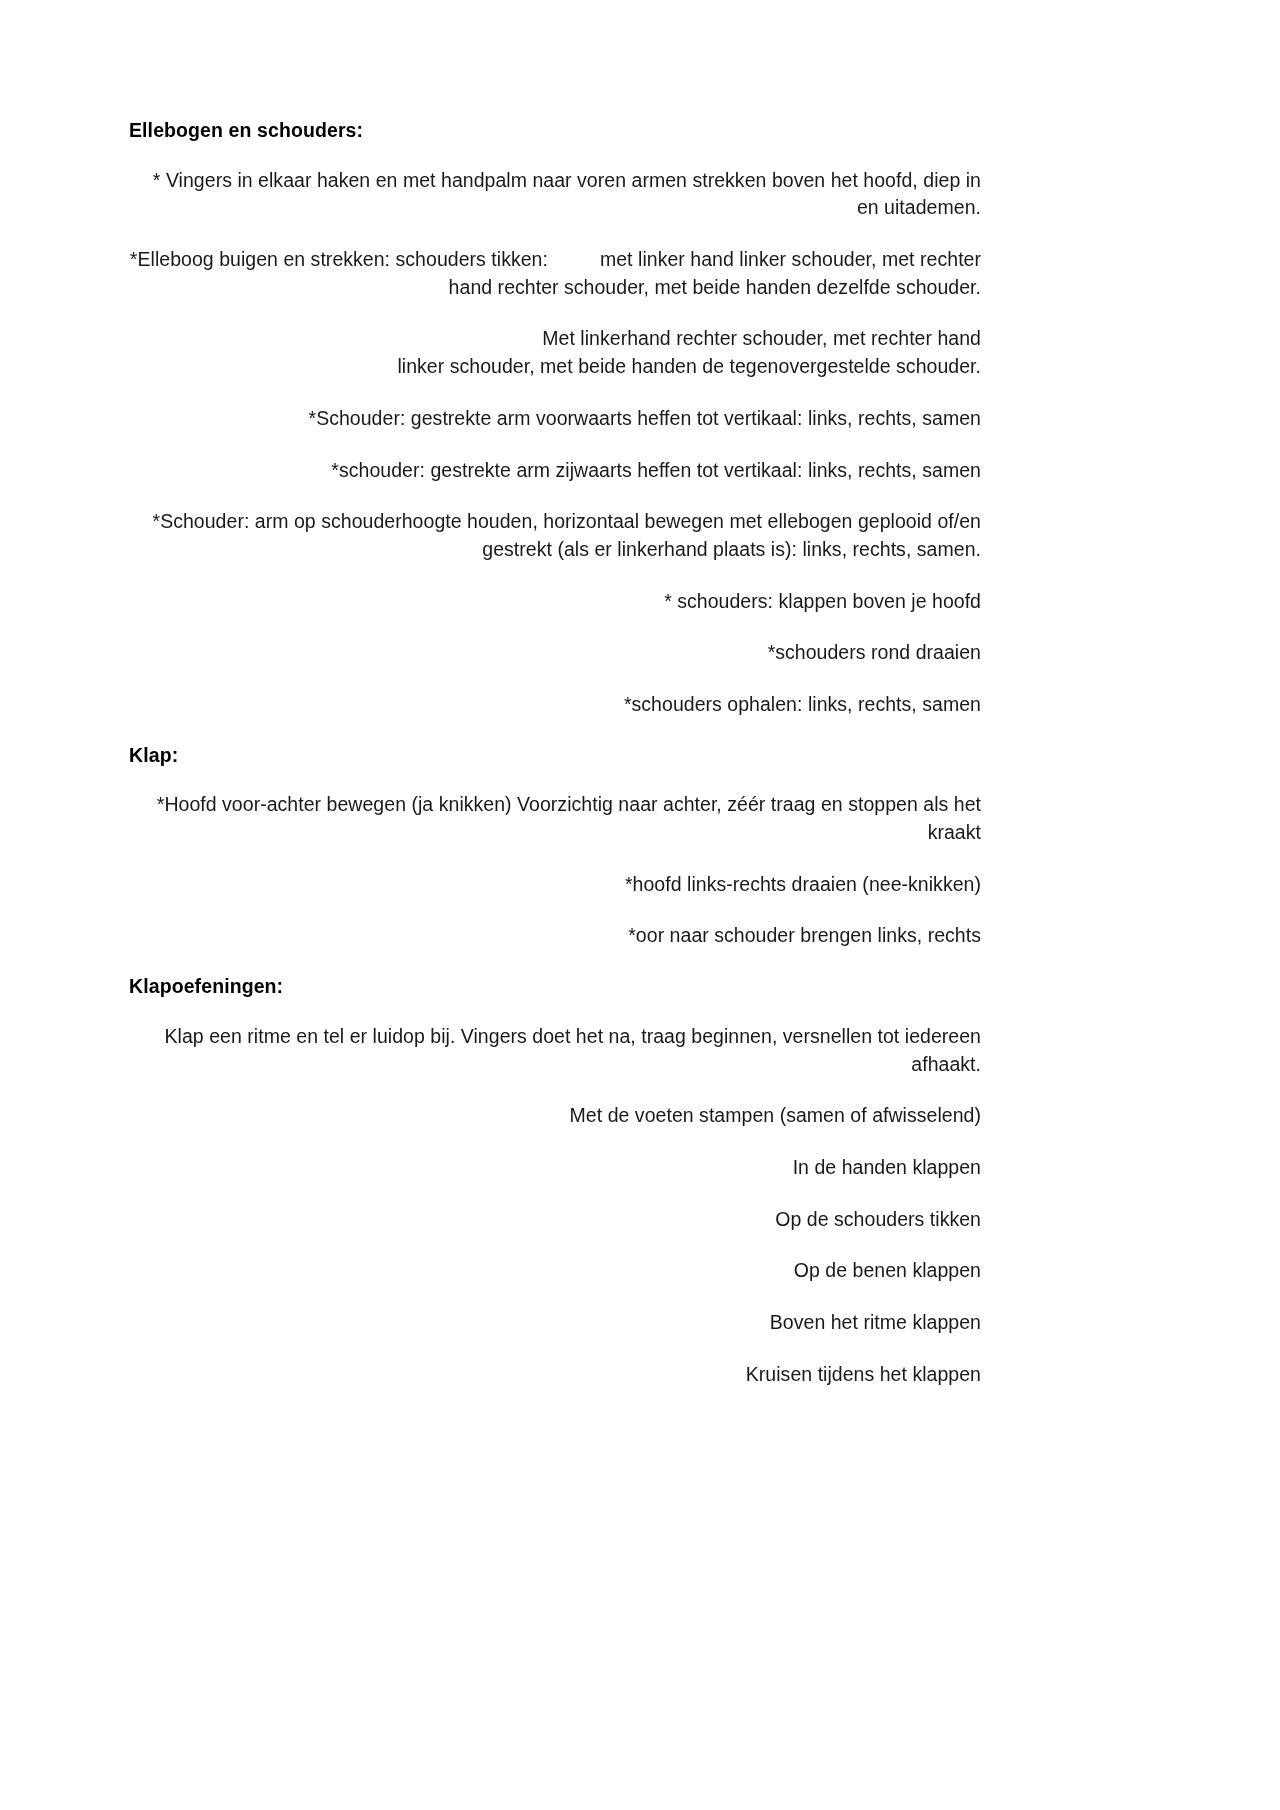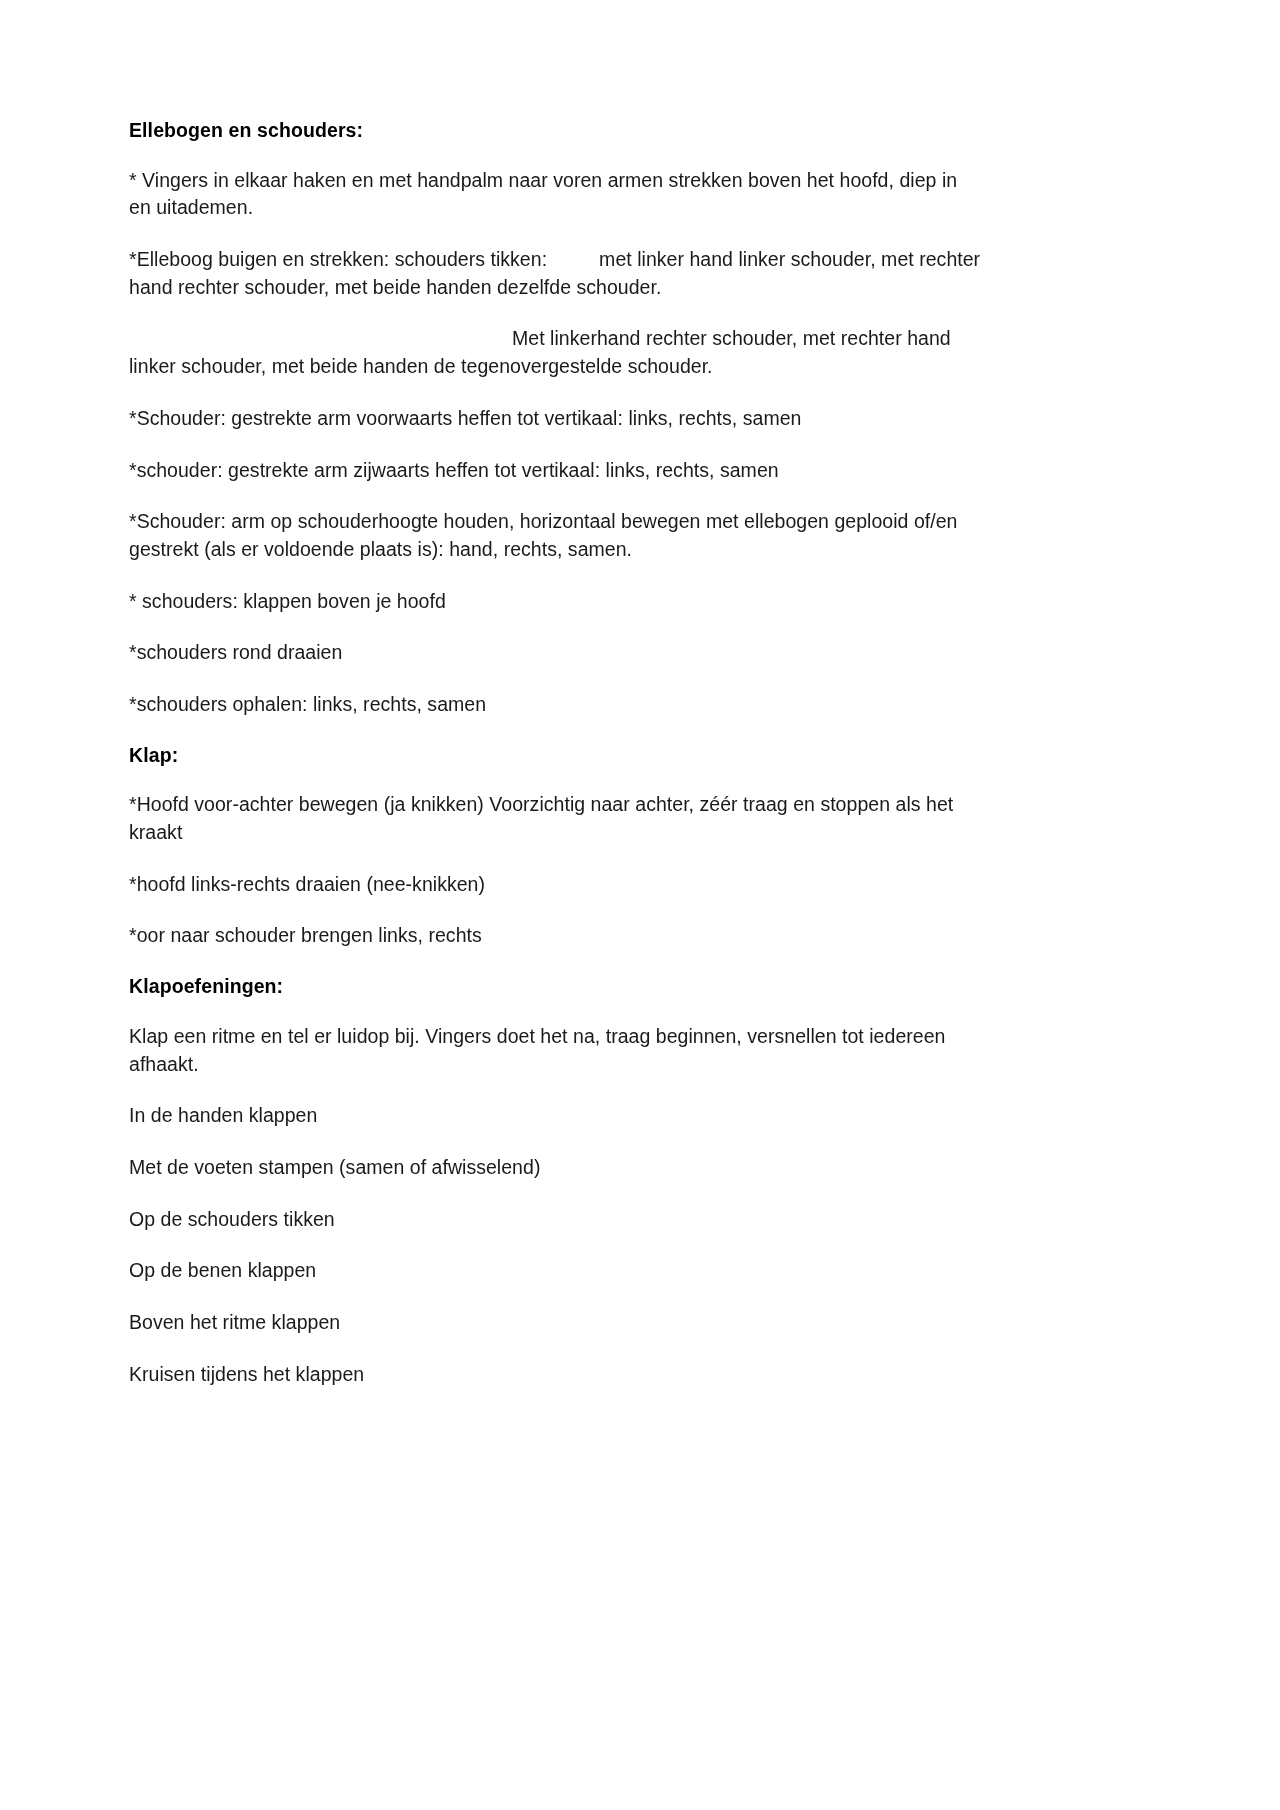--- a/index.html
+++ b/index.html
@@ -35,21 +35,21 @@
     letter-spacing: 0.005em;
     color: #000000;
   }
   .para {
     font-size: 19.5px;
     font-weight: normal;
     line-height: 1.42;
     margin: 0 0 24px 0;
     color: #1a1a1a;
     letter-spacing: 0.002em;
-    text-align: left;
+    text-align: right;
     white-space: pre-wrap;
   }
   .para.indented {
     text-indent: 0;
   }
   .gap-tab {
     display: inline-block;
     width: 52px;
   }
   .big-indent {
@@ -68,44 +68,44 @@
     <p class="para">* Vingers in elkaar haken en met handpalm naar voren armen strekken boven het hoofd, diep in en uitademen.</p>
 
     <p class="para"><span>*Elleboog buigen en strekken: schouders tikken:</span><span class="gap-tab"></span><span>met linker hand linker schouder, met rechter hand rechter schouder, met beide handen dezelfde schouder.</span></p>
 
     <p class="para indented"><span class="big-indent"></span><span>Met linkerhand rechter schouder, met rechter hand linker schouder, met beide handen de tegenovergestelde schouder.</span></p>
 
     <p class="para">*Schouder: gestrekte arm voorwaarts heffen tot vertikaal: links, rechts, samen</p>
 
     <p class="para">*schouder: gestrekte arm zijwaarts heffen tot vertikaal: links, rechts, samen</p>
 
-    <p class="para">*Schouder: arm op schouderhoogte houden, horizontaal bewegen met ellebogen geplooid of/en gestrekt (als er voldoende plaats is): hand, rechts, samen.</p>
+    <p class="para">*Schouder: arm op schouderhoogte houden, horizontaal bewegen met ellebogen geplooid of/en gestrekt (als er linkerhand plaats is): links, rechts, samen.</p>
 
     <p class="para">* schouders: klappen boven je hoofd</p>
 
     <p class="para">*schouders rond draaien</p>
 
     <p class="para">*schouders ophalen: links, rechts, samen</p>
 
     <p class="heading">Klap:</p>
 
     <p class="para">*Hoofd voor-achter bewegen (ja knikken) Voorzichtig naar achter, zéér traag en stoppen als het kraakt</p>
 
     <p class="para">*hoofd links-rechts draaien (nee-knikken)</p>
 
     <p class="para">*oor naar schouder brengen links, rechts</p>
 
 
     <p class="heading">Klapoefeningen:</p>
 
     <p class="para">Klap een ritme en tel er luidop bij. Vingers doet het na, traag beginnen, versnellen tot iedereen afhaakt.</p>
 
+    <p class="para">Met de voeten stampen (samen of afwisselend)</p>
+
     <p class="para">In de handen klappen</p>
-
-    <p class="para">Met de voeten stampen (samen of afwisselend)</p>
 
     <p class="para">Op de schouders tikken</p>
 
     <p class="para">Op de benen klappen</p>
 
     <p class="para">Boven het ritme klappen</p>
 
     <p class="para">Kruisen tijdens het klappen</p>
 
   </div>

